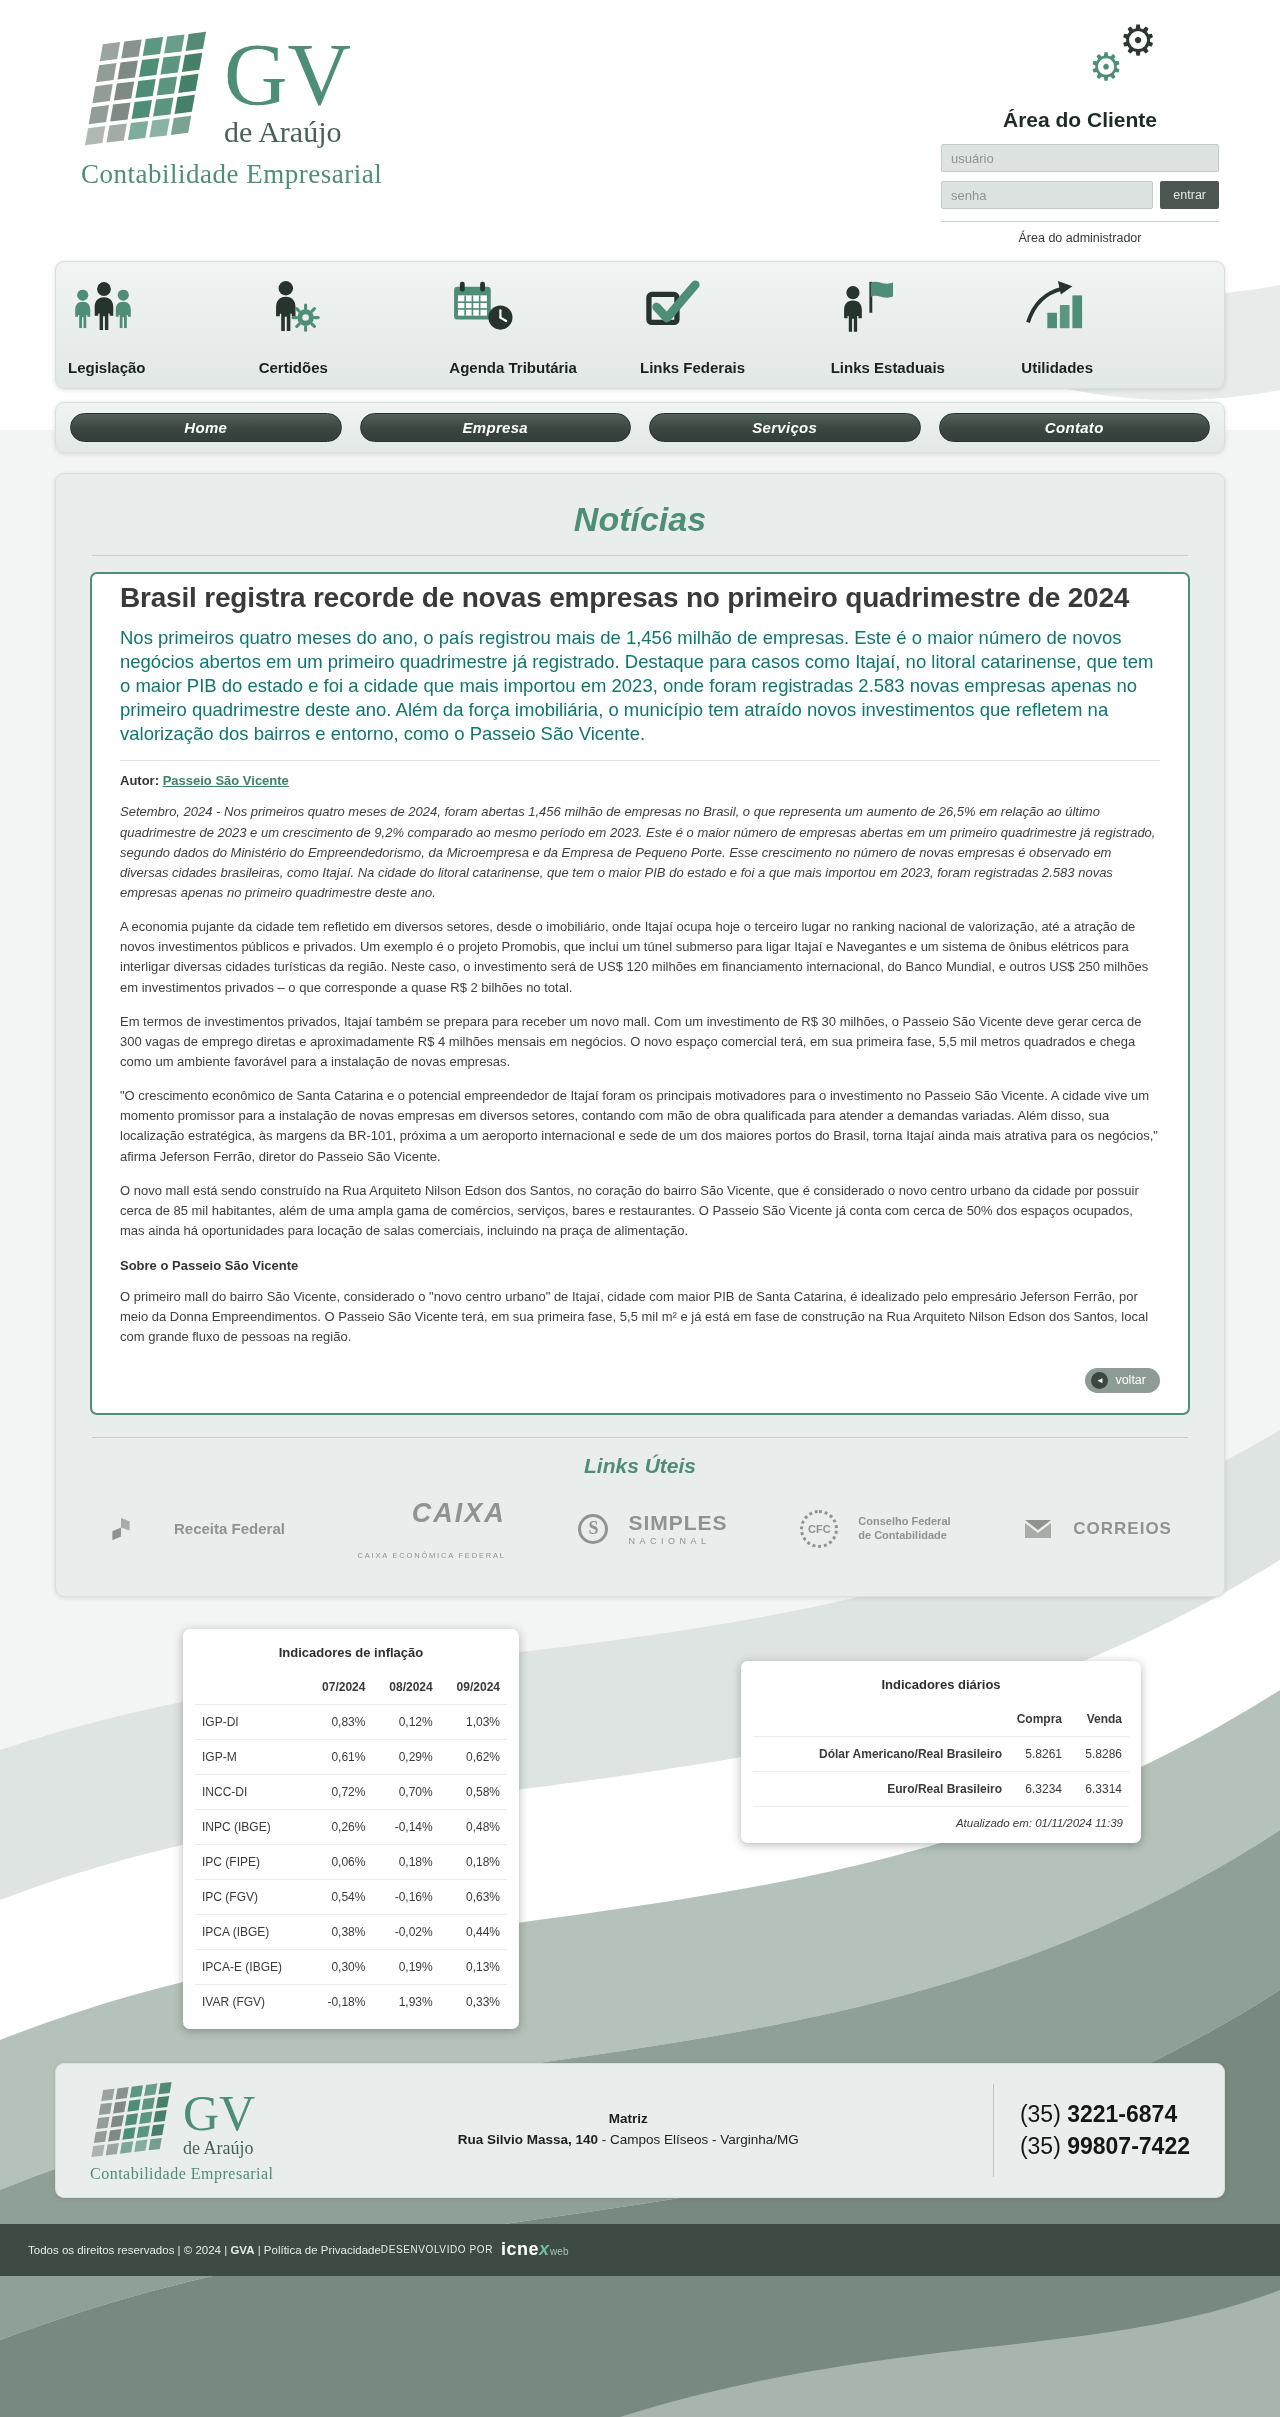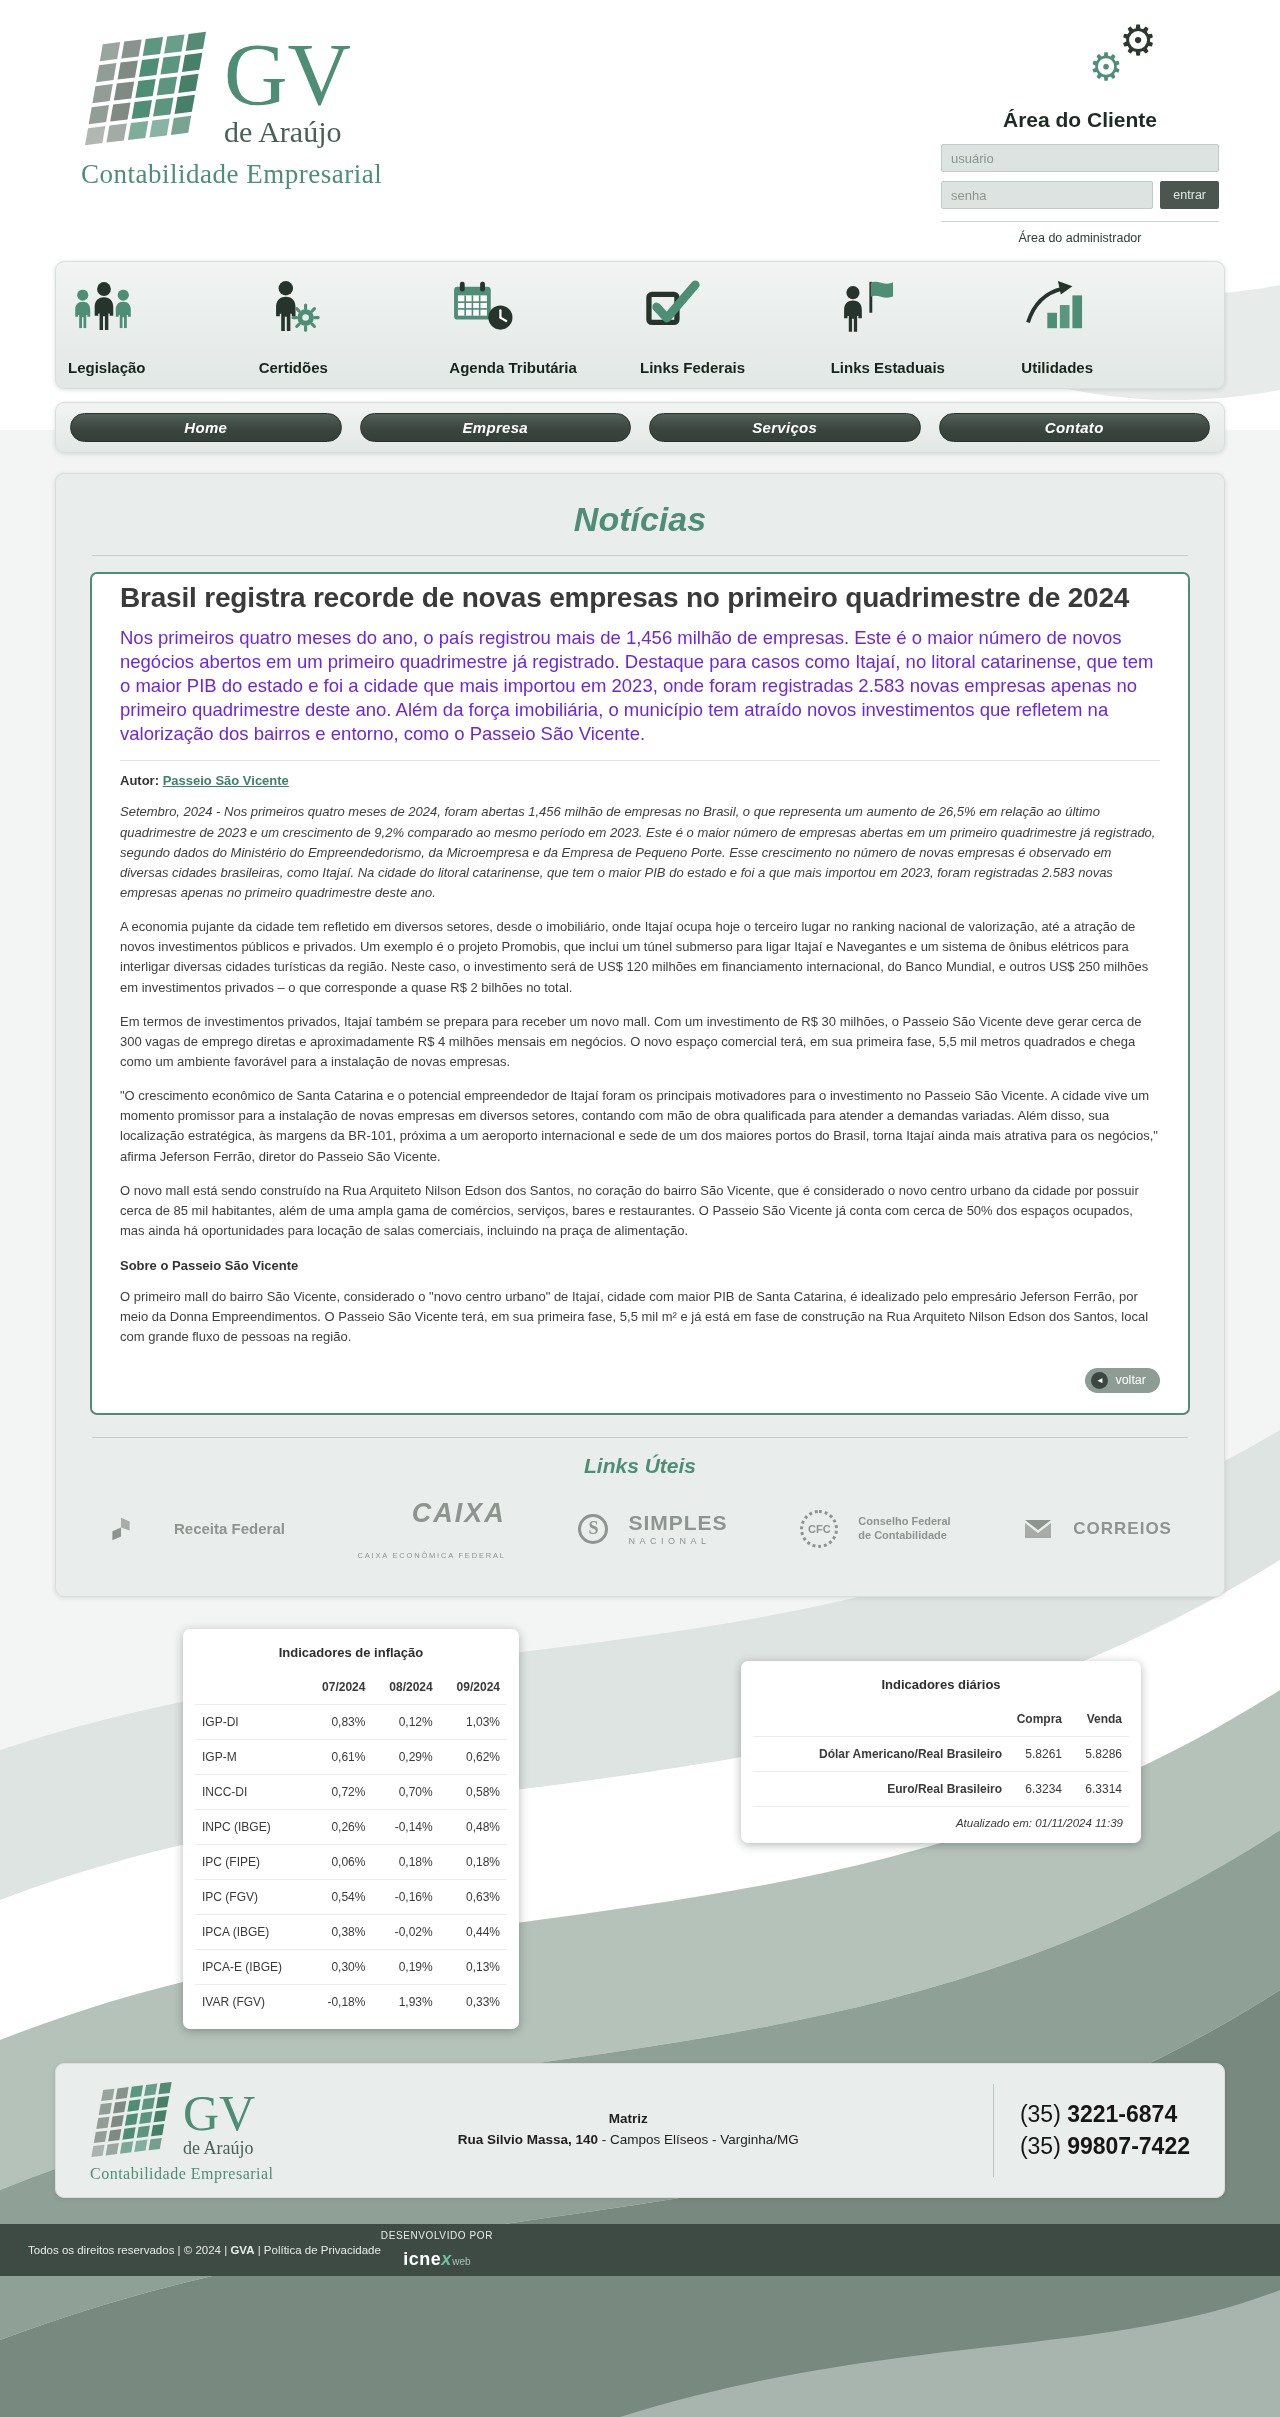--- a/index.html
+++ b/index.html
@@ -67,21 +67,21 @@
 
   
   .main-panel { margin-top:20px; background:#e9edec; border:1px solid #d9dfdc; border-radius:9px;
                 padding-bottom:6px; box-shadow:0 1px 4px rgba(60,70,65,.15); }
   .section-title { text-align:center; font-size:34px; font-weight:bold; font-style:italic; color:#4e8e76;
                    padding:26px 0 16px; }
   .panel-rule { border:none; border-top:1px solid #c6cfcb; margin:0 36px; }
   .news-card { background:#fff; border:2px solid #4e8e76; border-radius:7px; margin:16px 34px 22px;
                padding:8px 28px 14px; }
   .article-title { font-size:28px; font-weight:bold; color:#3a3a3a; line-height:1.15; margin-bottom:12px; letter-spacing:-.2px; }
-  .article-lead { font-size:18.5px; color:#6d28d9; line-height:1.3; margin-bottom:14px; }
+  .article-lead { font-size:18.5px; color:#0f766e; line-height:1.3; margin-bottom:14px; }
   .card-rule { border:none; border-top:1px solid #e2e2e2; margin:12px 0; }
   .article-author { font-size:13px; color:#333; margin:10px 0 2px; }
   .article-author a { color:#3f8169; font-weight:bold; }
   .article-body p { font-size:13px; color:#3e3e3e; line-height:1.55; margin:14px 0; }
   .article-body p:first-child { font-style:italic; }
   .article-sub { font-size:13px; color:#333; margin:17px 0 2px; }
   .back-row { display:flex; justify-content:flex-end; margin:20px 0 6px; }
   .back-btn { display:inline-flex; align-items:center; gap:7px; background:#8d9c95; border:none; border-radius:13px;
               color:#fff; font-size:12.5px; padding:4px 14px 4px 6px; cursor:pointer; font-family:inherit; }
   .back-circle { width:17px; height:17px; border-radius:50%; background:#3c4741; display:inline-flex;
@@ -131,21 +131,21 @@
   .logo--small .logo-top { gap:12px; }
   .footer-center { flex:1; text-align:center; font-size:13.5px; color:#1f1f1f; line-height:1.55; }
   .footer-center .matriz { font-weight:bold; display:block; }
   .footer-divider { width:1px; align-self:stretch; background:#bcc6c1; margin:6px 26px 6px 10px; }
   .footer-phones { font-size:23px; color:#161616; line-height:1.4; white-space:nowrap; }
 
   
   .bottom-bar { margin-top:26px; height:52px; background:#3e4a44; display:flex; align-items:center;
                 justify-content:flex-start; padding:0 28px; color:#e7ece9; font-size:11.5px; }
   .rights a { color:#e7ece9; text-decoration:none; cursor:pointer; }
-  .dev-credit { display:flex; align-items:center; gap:8px; cursor:pointer;flex-direction:column; }
+  .dev-credit { display:flex; align-items:center; gap:8px; cursor:pointer; }
   .dev-by { font-size:10px; letter-spacing:.6px; }
   .dev-main { font-size:18px; font-weight:bold; color:#fff; letter-spacing:.5px; }
   .dev-x { font-size:18px; font-weight:bold; font-style:italic; color:#6fbf9a; }
   .dev-suffix { font-size:10px; color:#a9c3b7; margin-left:1px; }
 </style>
 </head>
 <body>
 
 <svg width="0" height="0" style="position:absolute" aria-hidden="true">
   <defs>

